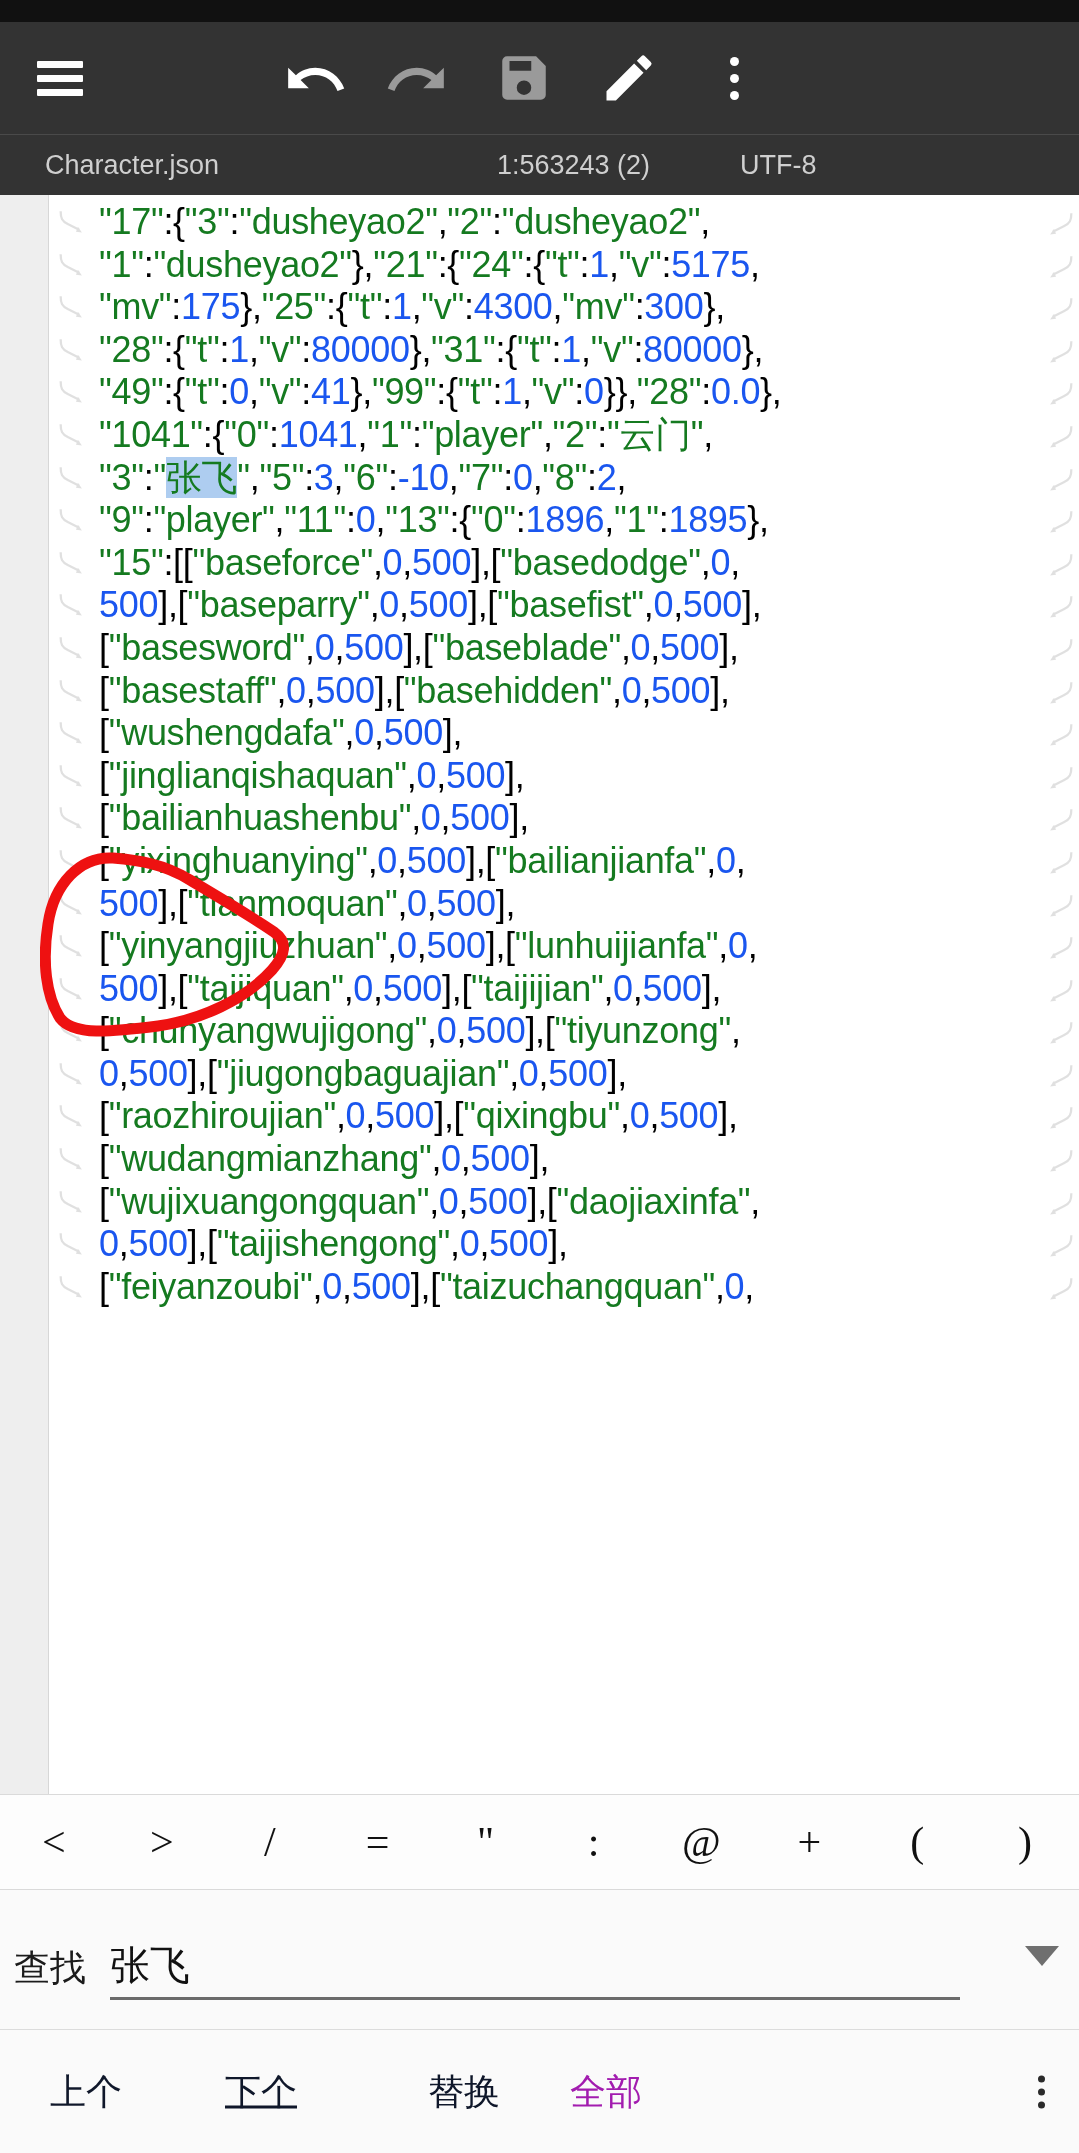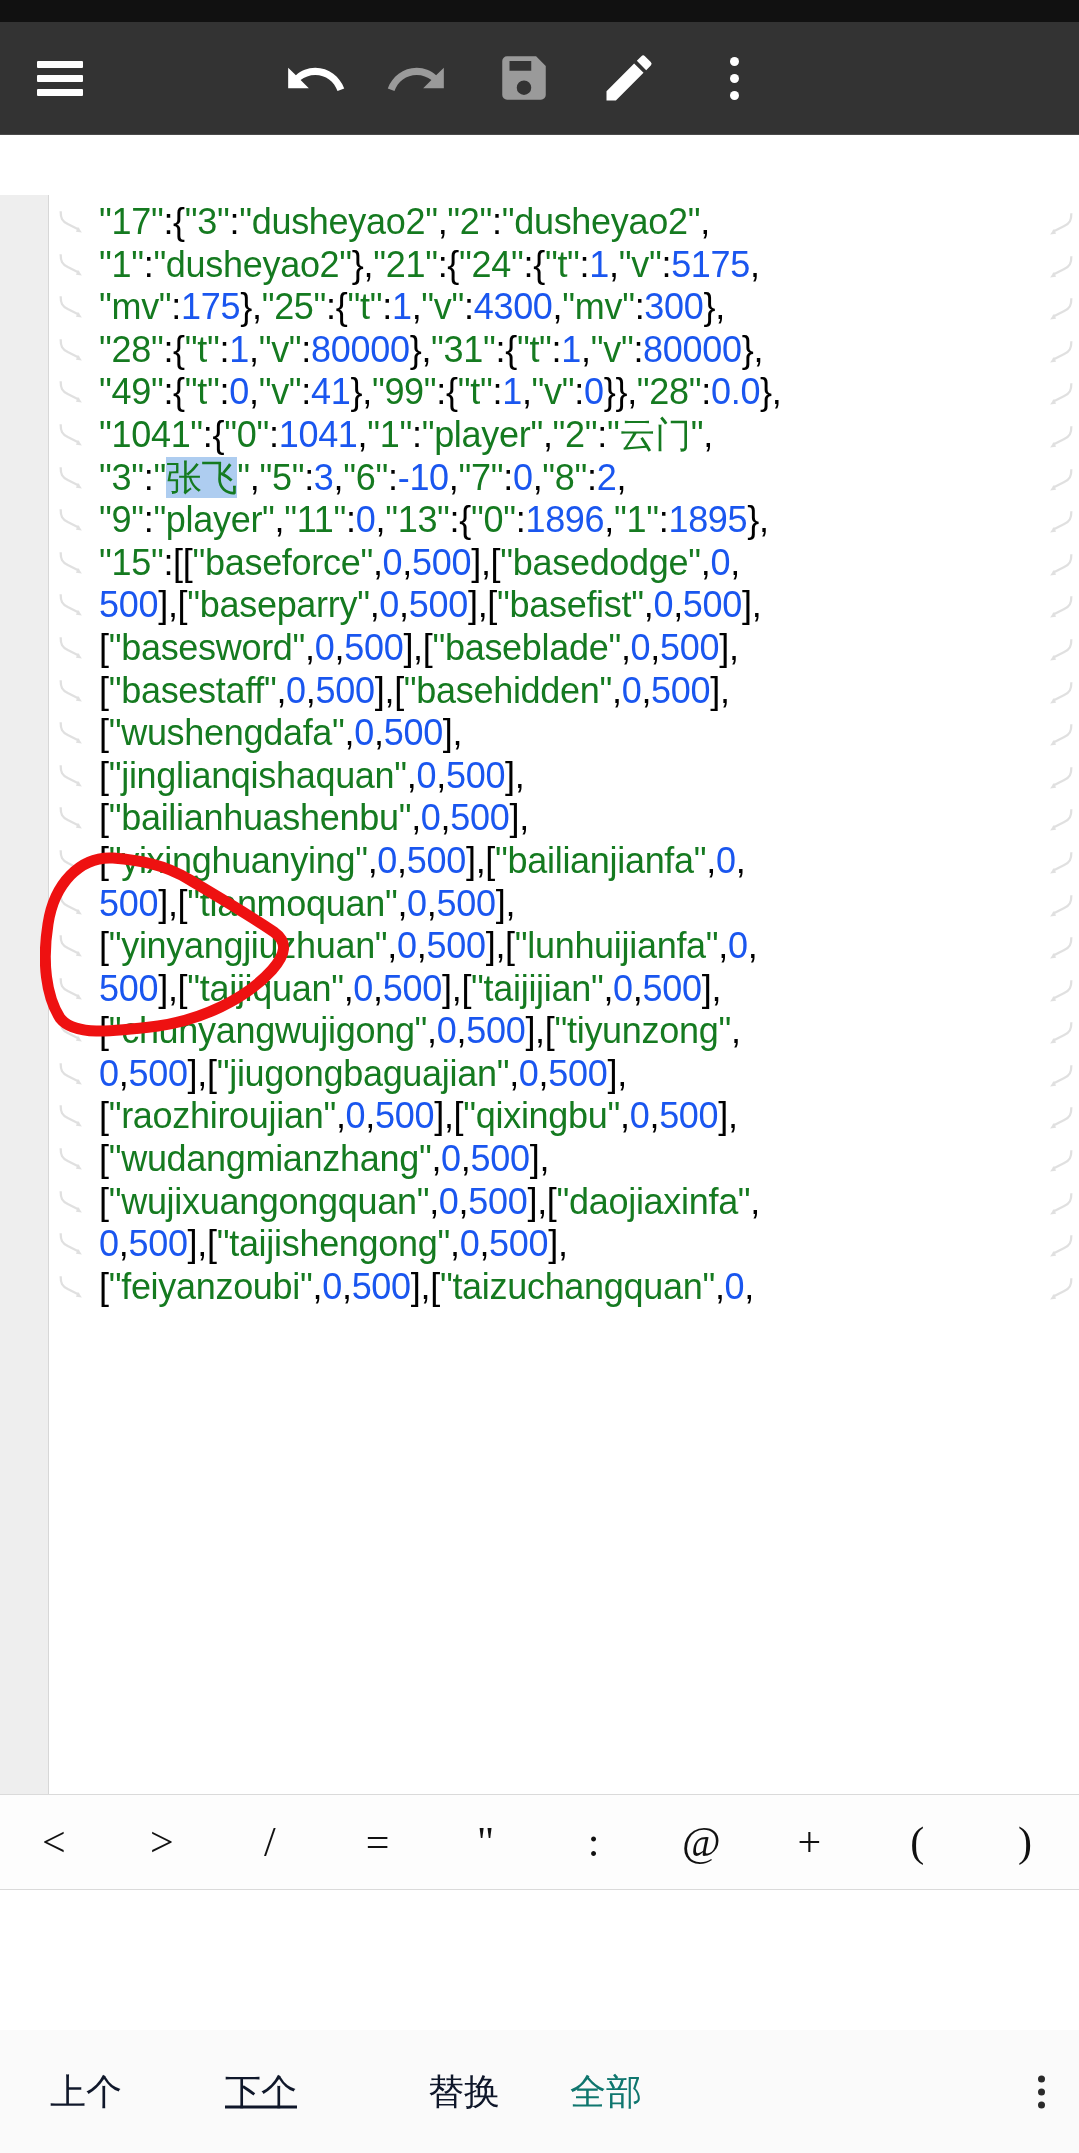--- a/index.html
+++ b/index.html
@@ -146,21 +146,21 @@
   
   .actionrow {
     position: absolute; top: 2030px; left: 0; width: 1079px; height: 123px;
     background: #fafafa;
     display: flex; align-items: center;
   }
   .act {
     position: absolute; font-size: 36px; color: #0f172a; top: 50%;
     transform: translateY(-50%);
   }
-  .act.dim { color: #0f766e; }
+  .act.dim { color: #a21caf; }
   .act-prev    { left: 50px; }
   .act-next    { left: 225px; text-decoration: underline; }
   .act-replace { left: 400px; margin-left: 28px; }
   .act-all     { left: 570px; }
   .act-more {
     position: absolute; right: 34px; top: 50%; transform: translateY(-50%);
   }
   .dots-vert-dark i {
     display: block; width: 7px; height: 7px; border-radius: 50%;
     background: #2a2a2a; margin: 6px 0;
@@ -209,20 +209,25 @@
 
     <div class="tb-icon tb-more">
       <div class="dots-vert">
         <i></i>
           <i></i>
           <i></i>
       </div>
     </div>
   </div>
 
+  <div class="filebar">
+    <span class="fname">Character.json</span>
+    <span class="fpos">1:563243 (2)</span>
+    <span class="fenc">UTF-8</span>
+  </div>
 
   <div class="editor">
     <div class="gutter"></div>
     <div class="code" id="code-root">
         <div class="ln"><span class="wrap-in"><svg viewBox="0 0 24 24">
               <path d="M4 3 C4 8 5 10 9 12 L17 16" fill="none" stroke="#9a9a9a" stroke-width="1.6"></path>
               <path d="M19 18 l-4.2 -0.6 l1.4 -3.4 Z" fill="#9a9a9a"></path>
             </svg></span><span class="s-key">"17"</span><span class="s-pun">:</span><span class="s-pun">{</span><span class="s-key">"3"</span><span class="s-pun">:</span><span class="s-key">"dusheyao2"</span><span class="s-pun">,</span><span class="s-key">"2"</span><span class="s-pun">:</span><span class="s-key">"dusheyao2"</span><span class="s-pun">,</span><span class="wrap-out"><svg viewBox="0 0 24 24">
               <path d="M20 3 C20 8 19 10 15 12 L7 16" fill="none" stroke="#9a9a9a" stroke-width="1.6"></path>
               <path d="M5 18 l4.2 -0.6 l-1.4 -3.4 Z" fill="#9a9a9a"></path>
@@ -415,20 +420,27 @@
       <div class="sym">/</div>
       <div class="sym">=</div>
       <div class="sym">"</div>
       <div class="sym">:</div>
       <div class="sym">@</div>
       <div class="sym">+</div>
       <div class="sym">(</div>
       <div class="sym">)</div>
     </div>
 
+  <div class="findrow">
+    <span class="find-label">查找</span>
+    <div class="find-input-wrap">
+      <input class="find-input" type="text" value="张飞" style="">
+    </div>
+    <div class="find-caret"></div>
+  </div>
 
   <div class="actionrow">
     <span class="act act-prev">上个</span>
     <span class="act act-next">下个</span>
     <span class="act act-replace">替换</span>
     <span class="act act-all dim">全部</span>
     <div class="act-more">
       <div class="dots-vert-dark">
         <i></i>
           <i></i>

